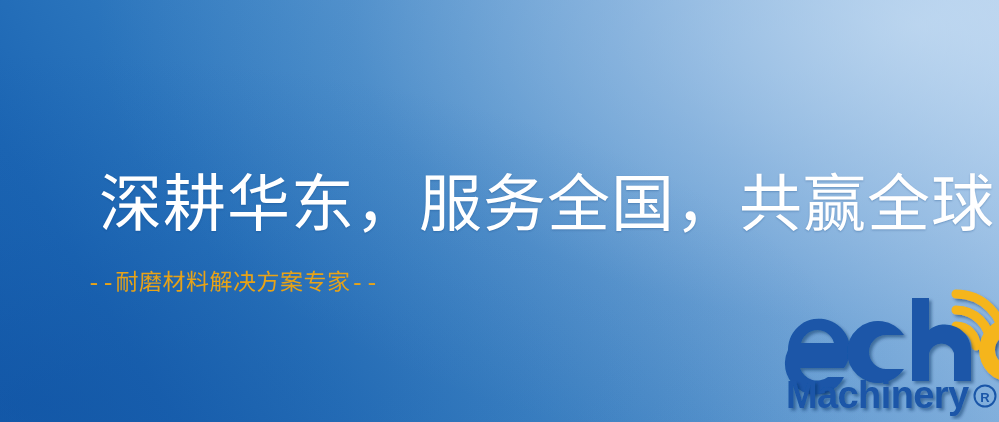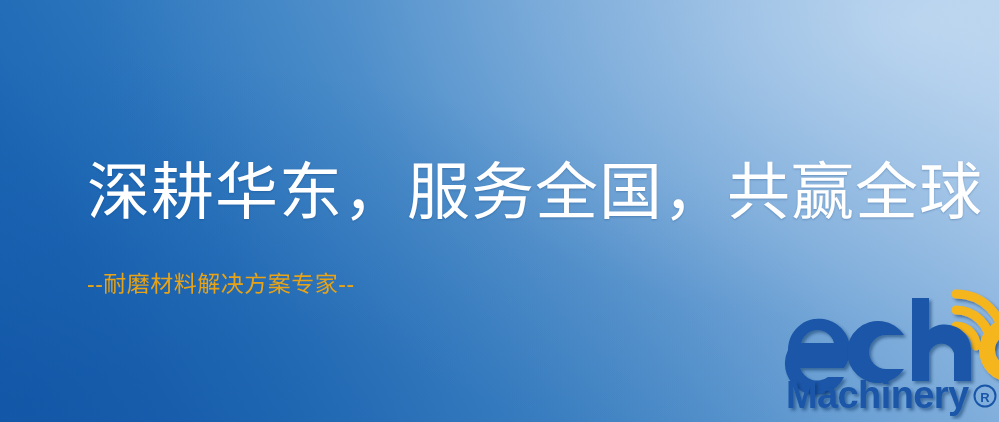--- a/index.html
+++ b/index.html
@@ -49,38 +49,38 @@
         rgba(14,78,158,0.16) 32%,
         rgba(20,90,170,0.00) 62%);
     pointer-events: none;
   }
 
   
   .headline {
     position: absolute;
     left: 83px;
     top: 152px;
-    margin: 4px;
+    margin: 16px;
     font-family: "DejaVu Serif", "Liberation Serif", serif;
     font-size: 63px;
     line-height: 74px;
     font-weight: 400;
     color: #ffffff;
     letter-spacing: 1px;
     white-space: nowrap;
     text-shadow: 0 1px 2px rgba(10,60,120,0.30);
   }
 
   
   .subtitle {
     position: absolute;
     left: 87px;
     top: 269px;
     margin: 0;
-    font-family: Liberation Sans, sans-serif;
+    font-family: Liberation Mono, monospace;
     font-size: 23px;
     line-height: 30px;
     font-weight: 400;
     color: #e8a317;
     letter-spacing: 0.5px;
     white-space: nowrap;
   }
 
   
   #logo {

